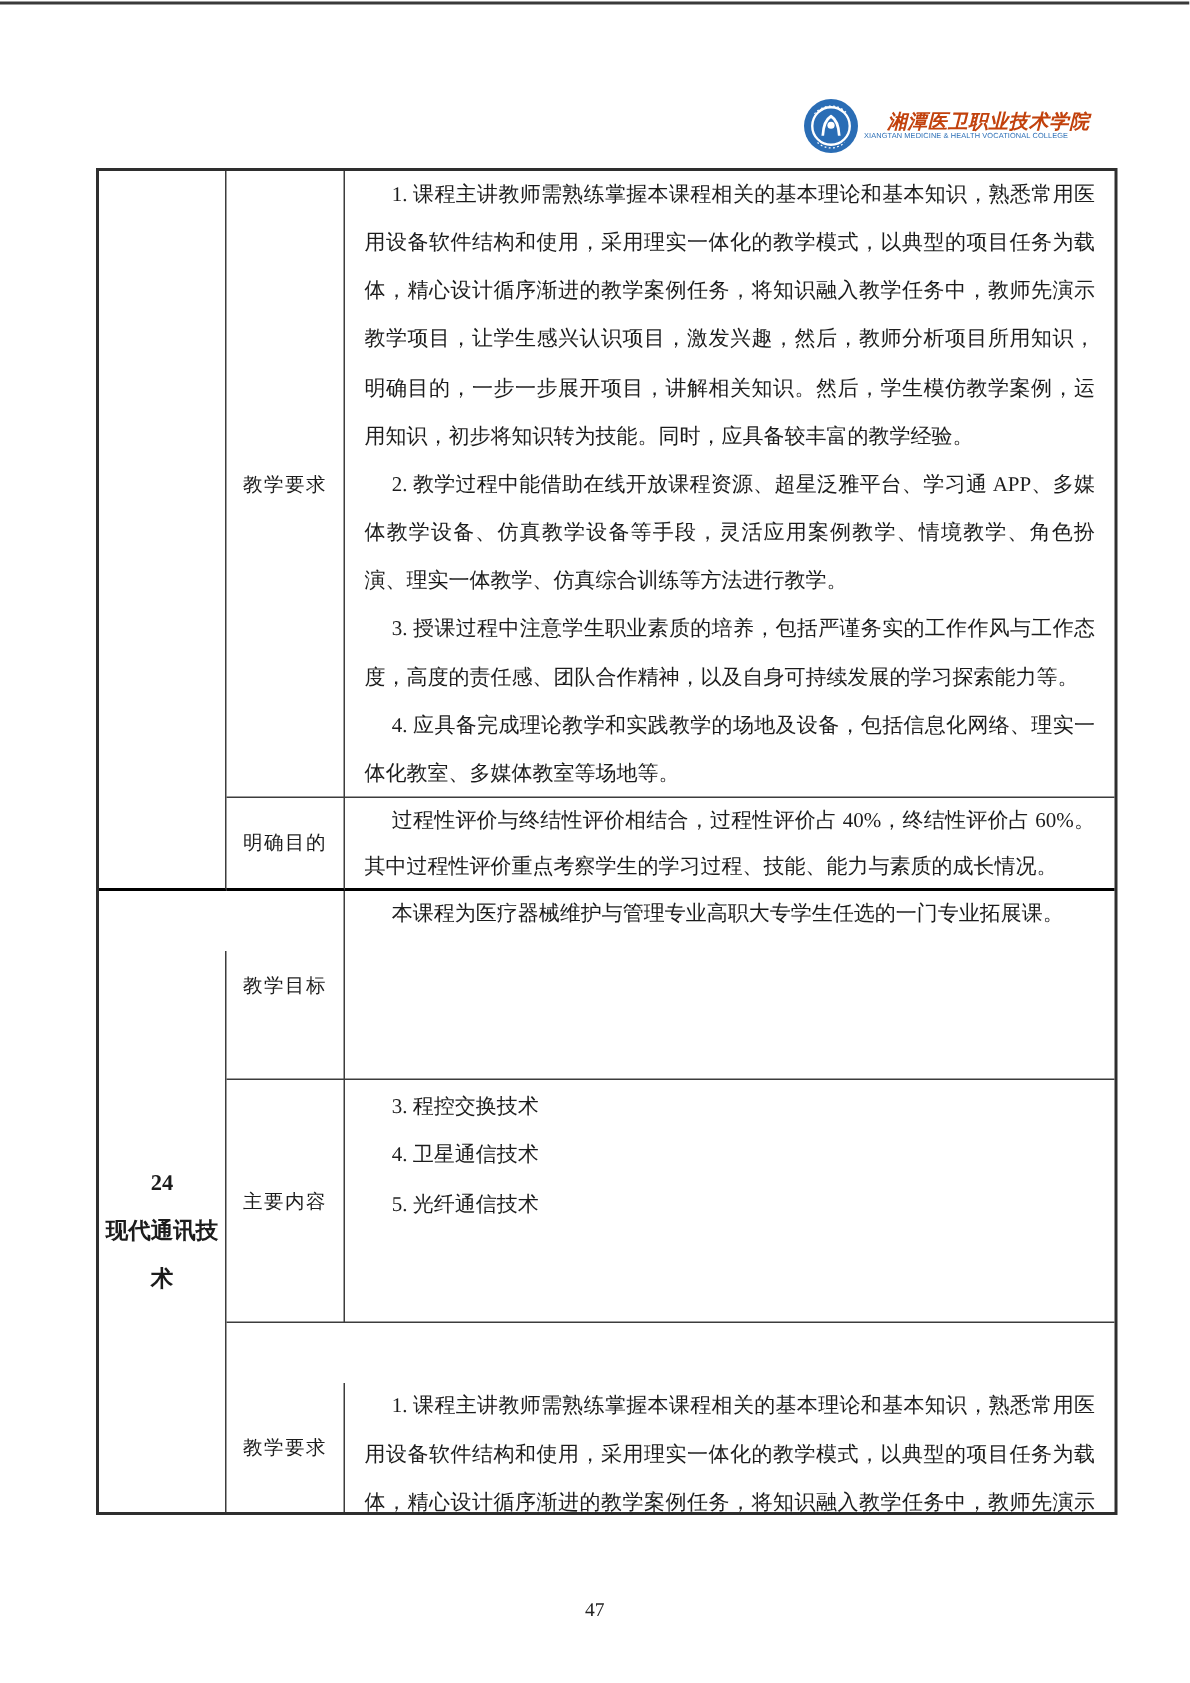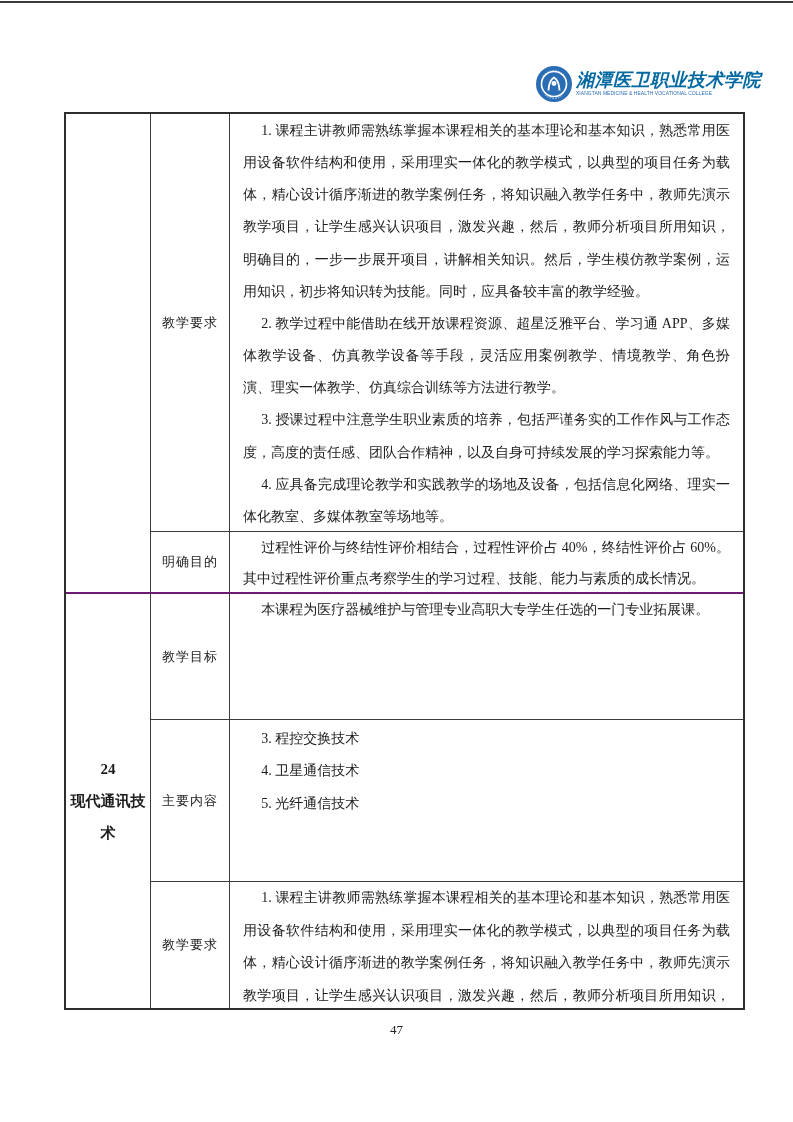--- a/index.html
+++ b/index.html
@@ -16,42 +16,43 @@
     background:#3a3a3a;
   }
   
   .logo-wrap {
     position:absolute; left:536px; top:63px; width:200px; height:42px;
     display:flex; align-items:center; gap:4px;
   }
   .seal { width:36px; height:36px; flex:0 0 auto; }
   .logo-text { display:flex; flex-direction:column; line-height:1; }
   .logo-zh {
-    color:#0369a1; font-size:18px; font-weight:bold; font-style:italic;
+    color:#c2410c; font-size:13px; font-weight:bold; font-style:italic;
     letter-spacing:0.5px; white-space:nowrap;
     font-family:"Liberation Serif","DejaVu Serif",serif;
+    text-align:center;
   }
   .logo-en {
     color:#2a6db5; font-size:6px; letter-spacing:0.1px; margin-top:2px;
     transform:scale(0.82); transform-origin:left top; white-space:nowrap;
     font-family:"Liberation Sans","DejaVu Sans",sans-serif;
   }
   
   .doc-table {
     position:absolute; left:64px; top:112px; width:681px; height:898px;
     display:grid;
     grid-template-columns:85px 79px 1fr;
     grid-template-rows:418px 62px 126px 162px 1fr;
     border:2px solid #2e2e2e;
     background:#ffffff;
   }
   .cell { border-right:1px solid #3c3c3c; border-bottom:1px solid #3c3c3c; overflow:hidden; }
   .no-r { border-right:none; }
-  .no-b { border-bottom:none; }
-  .grp-b { border-bottom:2px solid #701a75; }
+  .no-b { border-bottom:none;margin-top:40px; }
+  .grp-b { border-bottom:2px solid #000000; }
   .label-cell {
     display:flex; align-items:center; justify-content:center;
     font-size:13px; letter-spacing:1px;
   }
   .content-cell {
     padding:0 13px; font-size:14px; text-align:justify;
   }
   .content-cell p { text-indent:1.3em; }
   .lh-a { line-height:32.15px; padding-top:1px; }
   .lh-b { line-height:31px; }
@@ -61,21 +62,21 @@
   .course-cell {
     grid-column:1; grid-row:3/6;
     display:flex; flex-direction:column; align-items:center; justify-content:center;
     font-weight:bold; font-size:15px; line-height:32px; text-align:center;
   }
   .course-name { width:78px; }
   .empty-cell { grid-column:1; grid-row:1/3; }
   .list-line { text-indent:1.3em; }
   
   .page-num {
-    position:absolute; left:0; right:0; top:1022px; text-align:center;
+    position:absolute; left:0; right:0; top:1065px; text-align:center;
     font-size:13px; color:#222;
   }
 </style>
 </head>
 <body>
 
 <div class="top-rule"></div>
 
 <div class="logo-wrap">
   <svg class="seal" viewBox="0 0 36 36">

